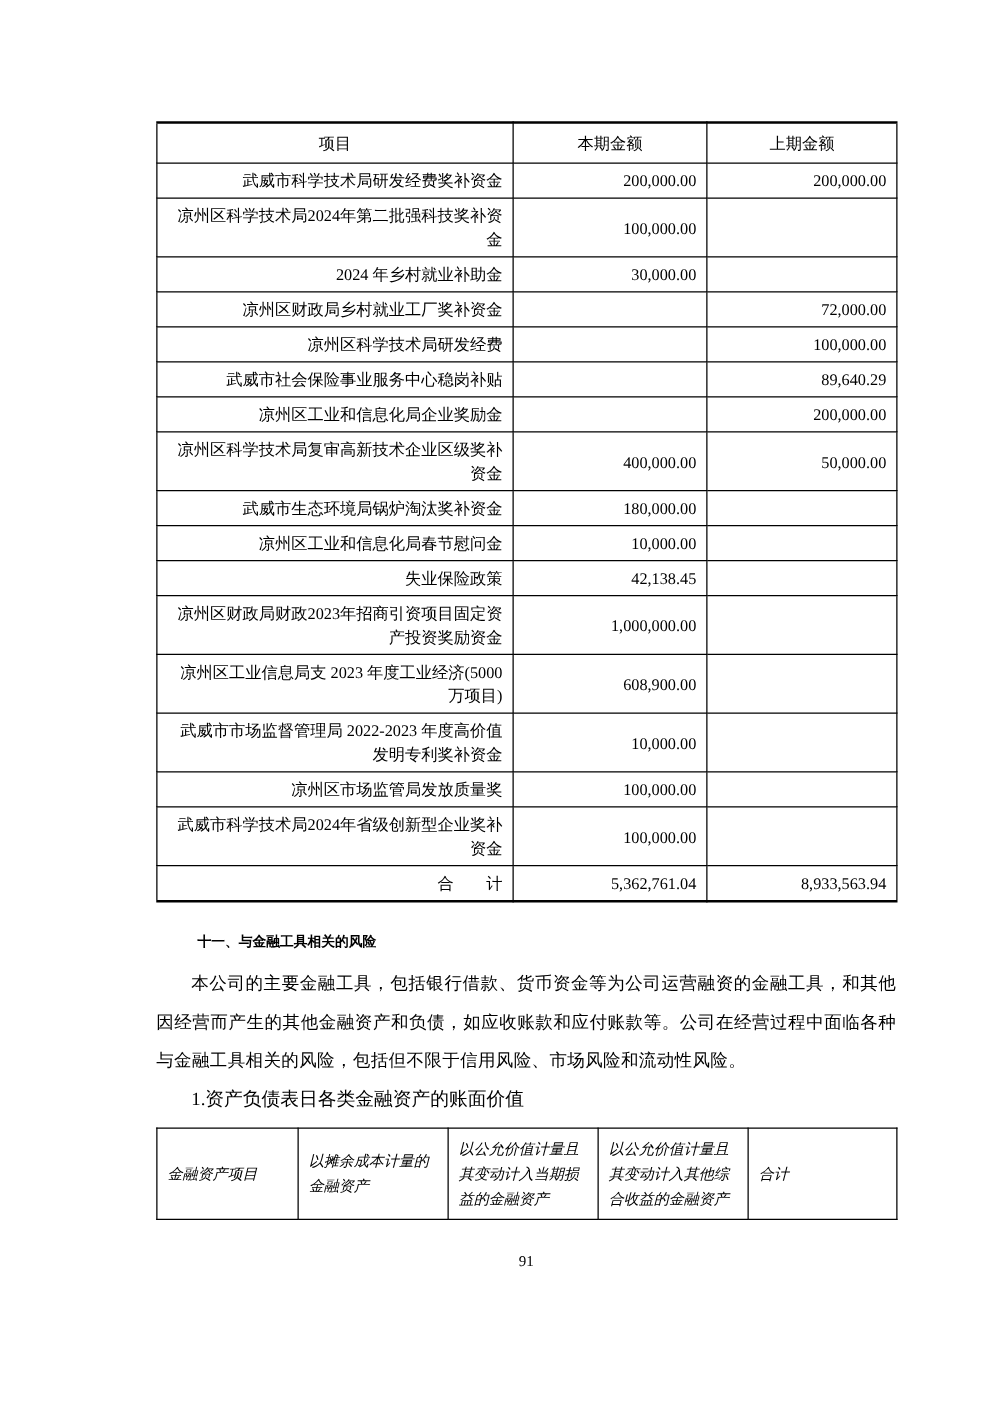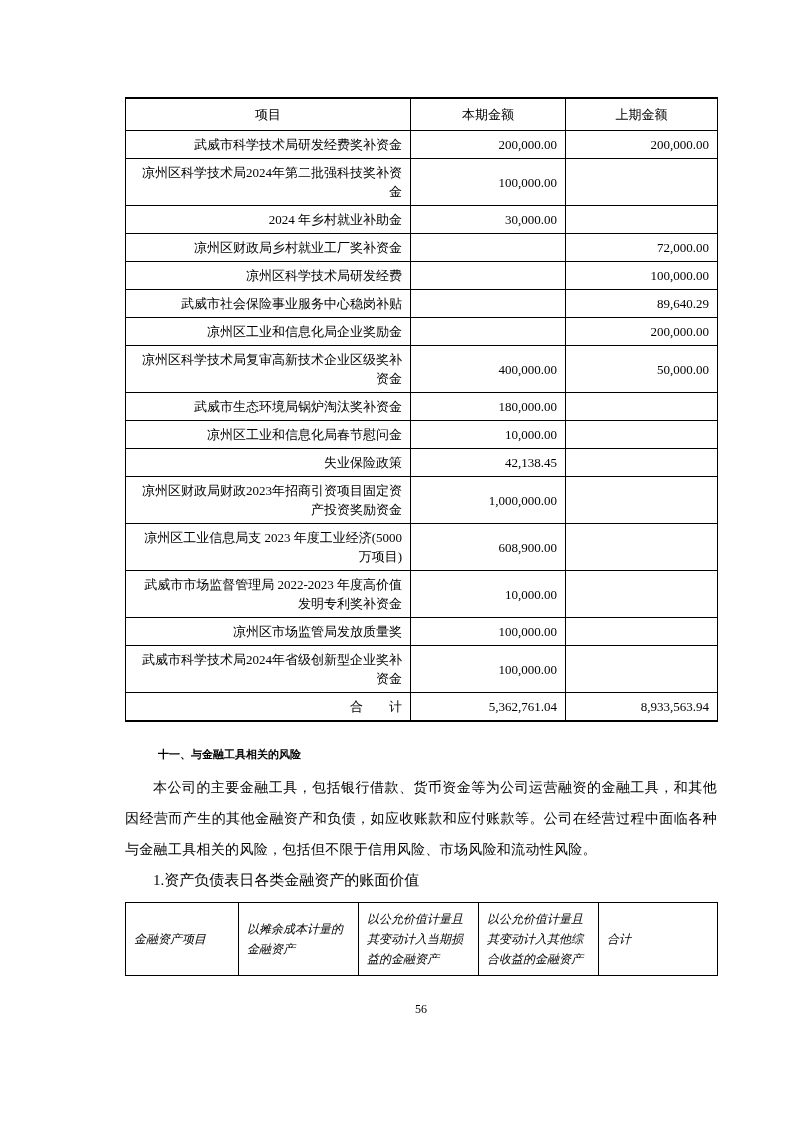--- a/index.html
+++ b/index.html
@@ -207,15 +207,15 @@
       <tr>
           <td>金融资产项目</td>
           <td>以摊余成本计量的金融资产</td>
           <td>以公允价值计量且其变动计入当期损益的金融资产</td>
           <td>以公允价值计量且其变动计入其他综合收益的金融资产</td>
           <td>合计</td>
         </tr>
     </tbody>
   </table>
 
-  <div class="page-number">56</div>
+  <div class="page-number">91</div>
 
 </div>
 
 </body></html>

